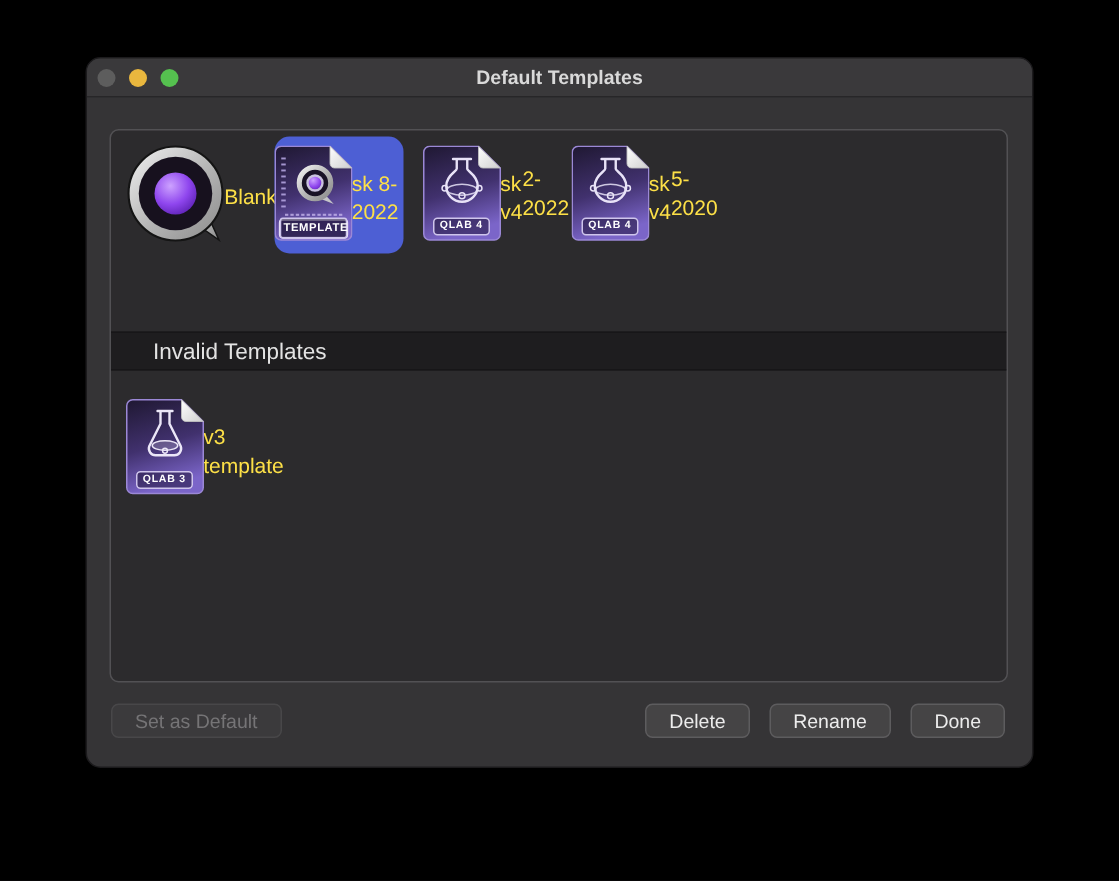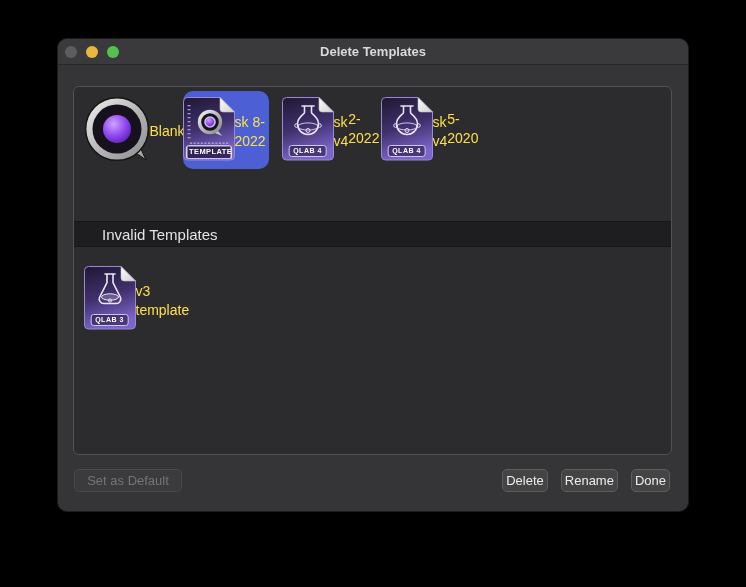--- a/index.html
+++ b/index.html
@@ -60,21 +60,21 @@
     height:26px; background:#1e1d1f; color:#e3e3e3; font-size:15px;
     line-height:26px; padding-left:28px;
     border-top:1px solid #171618; border-bottom:1px solid #171618;
   }
   .footer {
     position:absolute; left:16px; right:18px; bottom:19px; height:23px;
     display:flex; align-items:center;
   }
   .spacer { flex:1; }
   .btn {
-    height:23px; padding:0 3px; background:#454445; border:1px solid #5d5c5e;
+    height:23px; padding:0 15px; background:#454445; border:1px solid #5d5c5e;
     border-radius:5px; color:#ececec; font-size:13px;
     font-family:"Liberation Sans", sans-serif; cursor:default;
   }
   .btn + .btn { margin-left:13px; }
   .btn.disabled {
     background:#3b3a3c; border-color:#484749; color:#757476; min-width:108px;
   }
 </style>
 </head>
 <body>
@@ -168,21 +168,21 @@
 
 <div class="stage">
   <div class="window">
 
     <div class="titlebar">
       <div class="lights">
         <button class="light close"></button>
         <button class="light min"></button>
         <button class="light zoom"></button>
       </div>
-      <div class="title">Delete Templates</div>
+      <div class="title">Default Templates</div>
     </div>
 
     <div class="panel">
 
       <div class="row valid-row">
 
         <div class="cell">
           <div class="item-box">
             <div class="icon-slot">
               <svg width="66" height="66" viewBox="0 0 66 66">

